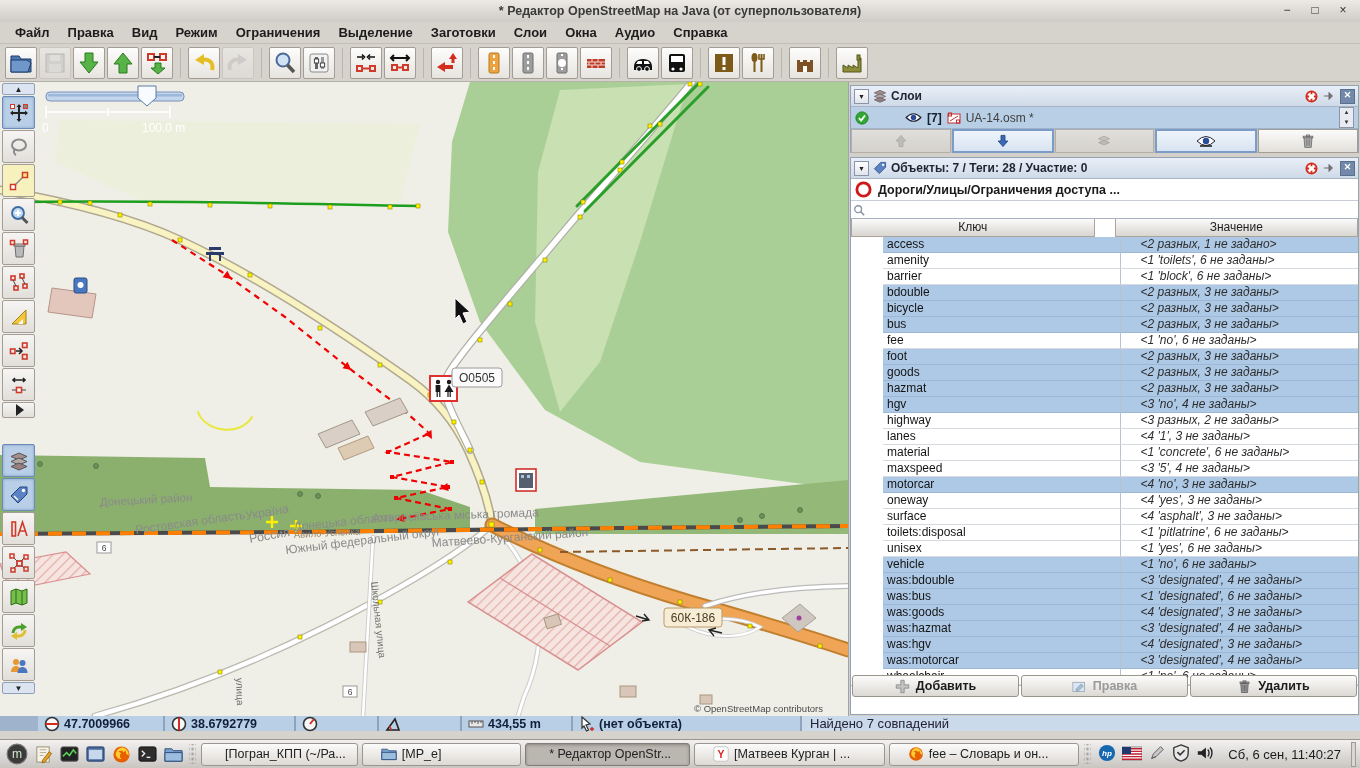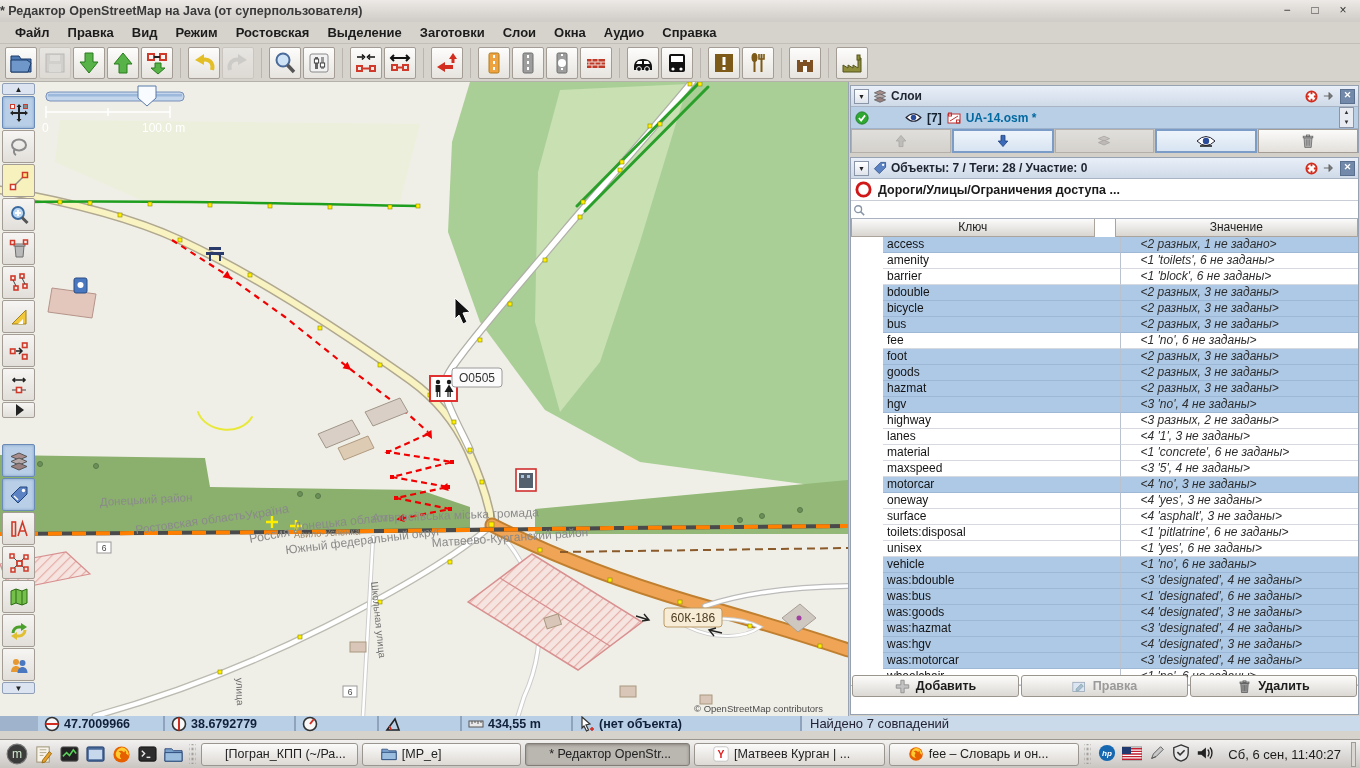--- a/index.html
+++ b/index.html
@@ -4,21 +4,21 @@
 <style>
   html,body{margin:0;padding:0;background:#555;}
   #app{position:relative;width:1360px;height:768px;overflow:hidden;
        font-family:"Liberation Sans",sans-serif;background:#d6d2cc;
        -webkit-font-smoothing:antialiased;}
   .abs{position:absolute;}
 
   
   #titlebar{left:0;top:0;width:1360px;height:22px;
     background:linear-gradient(#ece9e6,#cfccc7);border-bottom:1px solid #a8a49e;}
-  #window-title{width:100%;line-height:22px;font-size:12.5px;
+  #window-title{width:100%;text-align:center;line-height:22px;font-size:12.5px;
     font-weight:bold;color:#3a3a3a;}
   .win-ctrls{position:absolute;right:4px;top:0;height:22px;display:flex;align-items:center;gap:2px;}
   .win-btn{width:26px;height:18px;text-align:center;line-height:17px;font-size:12px;color:#333;
     border-radius:3px;}
 
   
   #menubar{left:0;top:22px;width:1360px;height:22px;background:#d6d2cc;
     border-bottom:1px solid #c2beb8;display:flex;align-items:center;padding-left:6px;box-sizing:border-box;}
   .menu-item{padding:0 9px;font-size:13px;font-weight:bold;color:#1c1c1c;line-height:21px;}
 
@@ -53,21 +53,21 @@
   .panel-title .t{font-size:12px;font-weight:bold;color:#1e2430;flex:1;}
   .mini-btn{width:14px;height:14px;display:flex;align-items:center;justify-content:center;}
   .collapse-btn{width:13px;height:13px;border:1px solid #8a96a8;background:linear-gradient(#fff,#dfe4ec);
     display:flex;align-items:center;justify-content:center;font-size:7px;color:#222;}
   .close-sq{width:13px;height:13px;background:#7289aa;border:1px solid #5a6f8e;color:#fff;
     font-size:9px;line-height:11px;text-align:center;font-weight:bold;}
 
   #layers-panel{top:3px;height:68px;}
   #layer-row{height:21px;background:#b8cfe5;display:flex;align-items:center;gap:5px;padding:0 4px;border-bottom:1px solid #9fb4cc;}
   #layer-row .badge{font-size:12px;font-weight:bold;color:#15202e;}
-  #layer-row .lname{font-size:12px;font-weight:bold;color:#0369a1;flex:1;}
+  #layer-row .lname{font-size:12px;font-weight:normal;color:#404040;flex:1;}
   .spinner{width:13px;height:19px;display:flex;flex-direction:column;border:1px solid #8a96a8;background:#e8ecf2;}
   .spinner span{flex:1;font-size:6px;line-height:9px;text-align:center;color:#333;}
   #layer-btns{height:24px;display:flex;gap:1px;background:#c6c3bd;}
   .layer-btn{flex:1;border:1px solid #a39d95;background:linear-gradient(#fbfbfa,#e3e0db);
     display:flex;align-items:center;justify-content:center;box-sizing:border-box;}
   .layer-btn.disabled{opacity:.5;}
   .layer-btn.focus{border:2px solid #7a9cc6;background:linear-gradient(#eef4fb,#d8e4f2);}
 
   #objects-panel{top:75px;height:558px;}
   #preset-row{height:21px;display:flex;align-items:center;gap:6px;padding:0 4px;border-bottom:1px solid #c8cdd6;}
@@ -123,21 +123,21 @@
       <span class="win-btn">□</span>
       <span class="win-btn">×</span>
     </div>
   </div>
 
   <div id="menubar" class="abs">
       <span class="menu-item">Файл</span>
       <span class="menu-item">Правка</span>
       <span class="menu-item">Вид</span>
       <span class="menu-item">Режим</span>
-      <span class="menu-item">Ростовская</span>
+      <span class="menu-item">Ограничения</span>
       <span class="menu-item">Выделение</span>
       <span class="menu-item">Заготовки</span>
       <span class="menu-item">Слои</span>
       <span class="menu-item">Окна</span>
       <span class="menu-item">Аудио</span>
       <span class="menu-item">Справка</span>
     </div>
 
   <div id="toolbar" class="abs">
       <div class="tb-btn">

